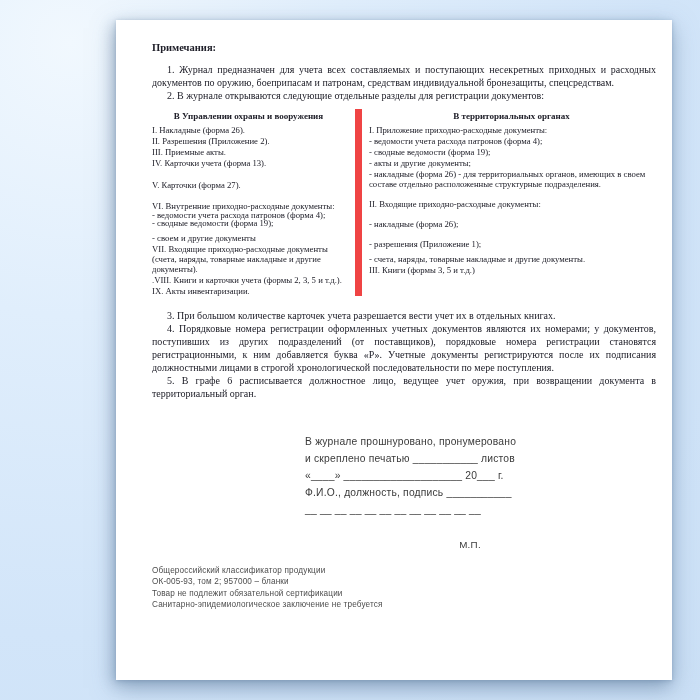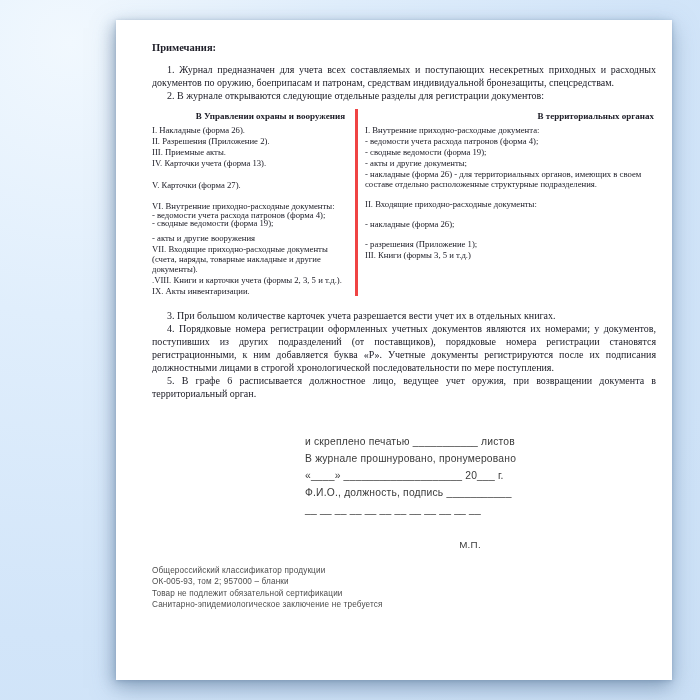--- a/index.html
+++ b/index.html
@@ -22,23 +22,23 @@
     margin:0;font-size:10px;line-height:13px;text-align:justify;text-indent:15px;
   }
   .para.first{margin-top:9px;}
   .para.after-table{margin-top:13px;}
   
   .sections{
     display:flex;margin-top:7px;
   }
   .col{box-sizing:border-box;}
   .col.left{width:203px;padding-right:10px;}
-  .col.right{flex:1;border-left:3px solid #ef4444;padding-left:7px;padding-right:2px;}
+  .col.right{flex:1;border-left:7px solid #ef4444;padding-left:7px;padding-right:2px;}
   .col-header{
-    font-size:9px;font-weight:bold;text-align:right;line-height:11px;margin-top:2px;margin-bottom:3px;
+    font-size:9px;font-weight:bold;text-align:center;line-height:11px;margin-top:2px;margin-bottom:3px;
   }
   .cell-item{
     font-size:8.7px;line-height:10px;margin-top:1px;text-align:left;
   }
   .cell-item.tight{line-height:8.6px;margin-top:0;}
   .cell-item.sp-m{margin-top:5px;}
   .cell-item.sp-l{margin-top:10px;}
   .cell-item.sp-xl{margin-top:12px;}
   
   .stamp{
@@ -79,49 +79,50 @@
         <div class="col-header">В Управлении охраны и вооружения</div>
         <div class="col-body">
             <div class="cell-item">I. Накладные (форма 26).</div>
             <div class="cell-item">II. Разрешения (Приложение 2).</div>
             <div class="cell-item">III. Приемные акты.</div>
             <div class="cell-item">IV. Карточки учета (форма 13).</div>
             <div class="cell-item sp-xl">V. Карточки (форма 27).</div>
             <div class="cell-item tight sp-xl">VI. Внутренние приходно-расходные документы:</div>
             <div class="cell-item tight">- ведомости учета расхода патронов (форма 4);</div>
             <div class="cell-item tight">- сводные ведомости (форма 19);</div>
-            <div class="cell-item sp-m">- акты и другие вооружения</div>
+            <div class="cell-item sp-m">- своем и другие документы</div>
             <div class="cell-item">VII. Входящие приходно-расходные документы (счета, наряды, товарные накладные и другие документы).</div>
             <div class="cell-item">.VIII. Книги и карточки учета (формы 2, 3, 5 и т.д.).</div>
             <div class="cell-item">IX. Акты инвентаризации.</div>
           </div>
       </div>
       <div class="col right">
         <div class="col-header">В территориальных органах</div>
         <div class="col-body">
-            <div class="cell-item">I. Внутренние приходно-расходные документа:</div>
+            <div class="cell-item">I. Приложение приходно-расходные документы:</div>
             <div class="cell-item">- ведомости учета расхода патронов (форма 4);</div>
             <div class="cell-item">- сводные ведомости (форма 19);</div>
             <div class="cell-item">- акты и другие документы;</div>
             <div class="cell-item">- накладные (форма 26) - для территориальных органов, имеющих в своем составе отдельно расположенные структурные подразделения.</div>
             <div class="cell-item sp-l">II. Входящие приходно-расходные документы:</div>
             <div class="cell-item sp-l">- накладные (форма 26);</div>
             <div class="cell-item sp-l">- разрешения (Приложение 1);</div>
+            <div class="cell-item sp-m">- счета, наряды, товарные накладные и другие документы.</div>
             <div class="cell-item">III. Книги (формы 3, 5 и т.д.)</div>
           </div>
       </div>
     </div>
 
     <p class="para after-table">3. При большом количестве карточек учета разрешается вести учет их в отдельных книгах.</p>
     <p class="para">4. Порядковые номера регистрации оформленных учетных документов являются их номерами; у документов, поступивших из других подразделений (от поставщиков), порядковые номера регистрации становятся регистрационными, к ним добавляется буква «Р». Учетные документы регистрируются после их подписания должностными лицами в строгой хронологической последовательности по мере поступления.</p>
     <p class="para">5. В графе 6 расписывается должностное лицо, ведущее учет оружия, при возвращении документа в территориальный орган.</p>
 
     <div class="stamp">
+      <div>В журнале прошнуровано, пронумеровано</div>
       <div>и скреплено печатью ___________ листов</div>
-      <div>В журнале прошнуровано, пронумеровано</div>
       <div>«____» ____________________ 20___ г.</div>
       <div>Ф.И.О., должность, подпись ___________</div>
       <div>__ __ __ __ __ __ __ __ __ __ __ __</div>
     </div>
 
     <div class="mp">М.П.</div>
 
     <div class="classification">
       <div>Общероссийский классификатор продукции</div>
       <div>ОК-005-93, том 2; 957000 – бланки</div>

